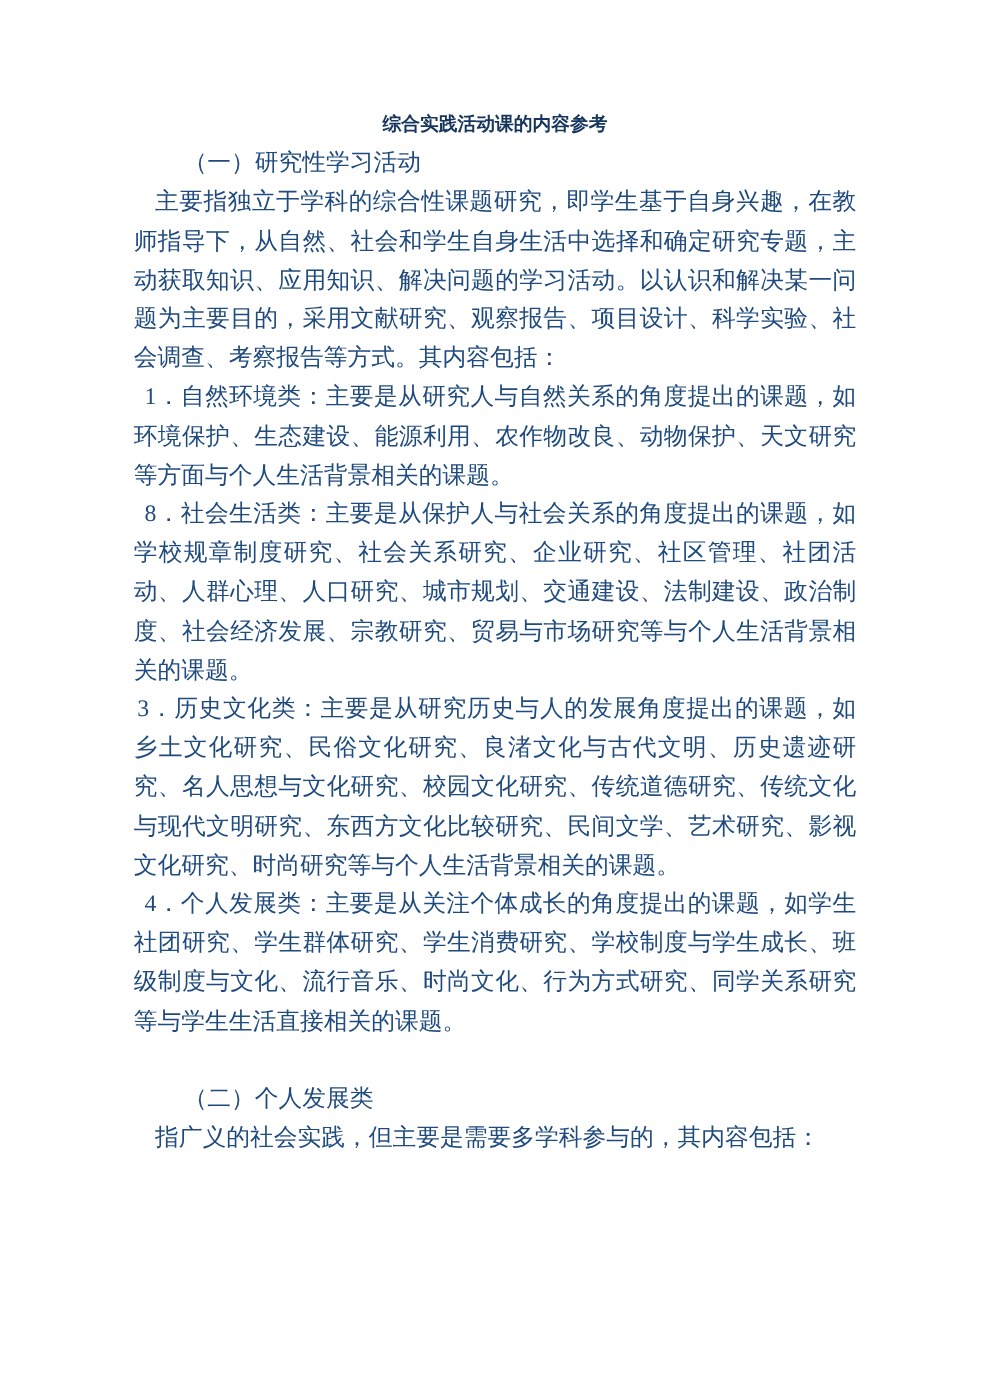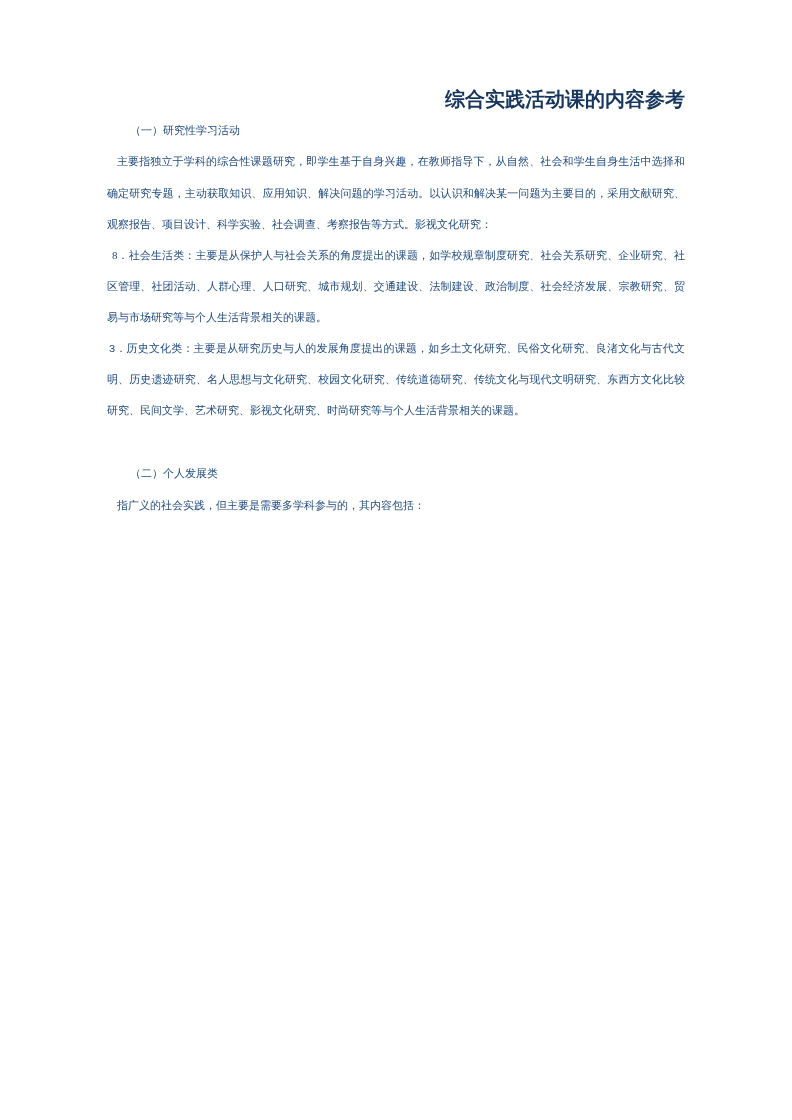--- a/index.html
+++ b/index.html
@@ -16,63 +16,64 @@
     font-family: "Liberation Serif", "DejaVu Serif", serif;
   }
   .content {
     position: absolute;
     left: 107px;
     top: 84px;
     width: 578px;
   }
   .content p {
     margin: 0;
-    font-size: 11px;
+    font-size: 19px;
     line-height: 31.2px;
     color: #1f4a7d;
     text-align: justify;
     text-justify: inter-ideograph;
     word-break: break-all;
     overflow-wrap: break-word;
   }
   .content p.title {
     font-weight: bold;
     color: #17365d;
-    font-size: 20px;
+    font-size: 15px;
     font-family: "Liberation Sans", "DejaVu Sans", sans-serif;
     text-indent: 0;
-    text-align: right;
+    text-align: center;
   }
   .content p.heading {
     text-indent: 2.1em;
     text-align: left;
   }
   .content p.body {
     text-indent: 0.9em;
   }
   .content p.item {
     text-indent: 0.45em;
   }
   .content p.item3 {
     text-indent: 0.15em;
-    font-family: Liberation Mono, monospace;
   }
   .content p.blank {
     height: 31.2px;
   }
 </style>
 </head>
 <body>
 
 <div class="page">
   <div class="content">
     <p class="title">综合实践活动课的内容参考</p>
     <div id="paragraphs">
         <p class="heading">（一）研究性学习活动</p>
-        <p class="body">主要指独立于学科的综合性课题研究，即学生基于自身兴趣，在教师指导下，从自然、社会和学生自身生活中选择和确定研究专题，主动获取知识、应用知识、解决问题的学习活动。以认识和解决某一问题为主要目的，采用文献研究、观察报告、项目设计、科学实验、社会调查、考察报告等方式。影视文化研究：</p>
+        <p class="body">主要指独立于学科的综合性课题研究，即学生基于自身兴趣，在教师指导下，从自然、社会和学生自身生活中选择和确定研究专题，主动获取知识、应用知识、解决问题的学习活动。以认识和解决某一问题为主要目的，采用文献研究、观察报告、项目设计、科学实验、社会调查、考察报告等方式。其内容包括：</p>
+        <p class="item">1．自然环境类：主要是从研究人与自然关系的角度提出的课题，如环境保护、生态建设、能源利用、农作物改良、动物保护、天文研究等方面与个人生活背景相关的课题。</p>
         <p class="item">8．社会生活类：主要是从保护人与社会关系的角度提出的课题，如学校规章制度研究、社会关系研究、企业研究、社区管理、社团活动、人群心理、人口研究、城市规划、交通建设、法制建设、政治制度、社会经济发展、宗教研究、贸易与市场研究等与个人生活背景相关的课题。</p>
         <p class="item3">3．历史文化类：主要是从研究历史与人的发展角度提出的课题，如乡土文化研究、民俗文化研究、良渚文化与古代文明、历史遗迹研究、名人思想与文化研究、校园文化研究、传统道德研究、传统文化与现代文明研究、东西方文化比较研究、民间文学、艺术研究、影视文化研究、时尚研究等与个人生活背景相关的课题。</p>
+        <p class="item">4．个人发展类：主要是从关注个体成长的角度提出的课题，如学生社团研究、学生群体研究、学生消费研究、学校制度与学生成长、班级制度与文化、流行音乐、时尚文化、行为方式研究、同学关系研究等与学生生活直接相关的课题。</p>
         <p class="blank"></p>
         <p class="heading">（二）个人发展类</p>
         <p class="body">指广义的社会实践，但主要是需要多学科参与的，其内容包括：</p>
       </div>
   </div>
 </div>
 
 </body></html>

